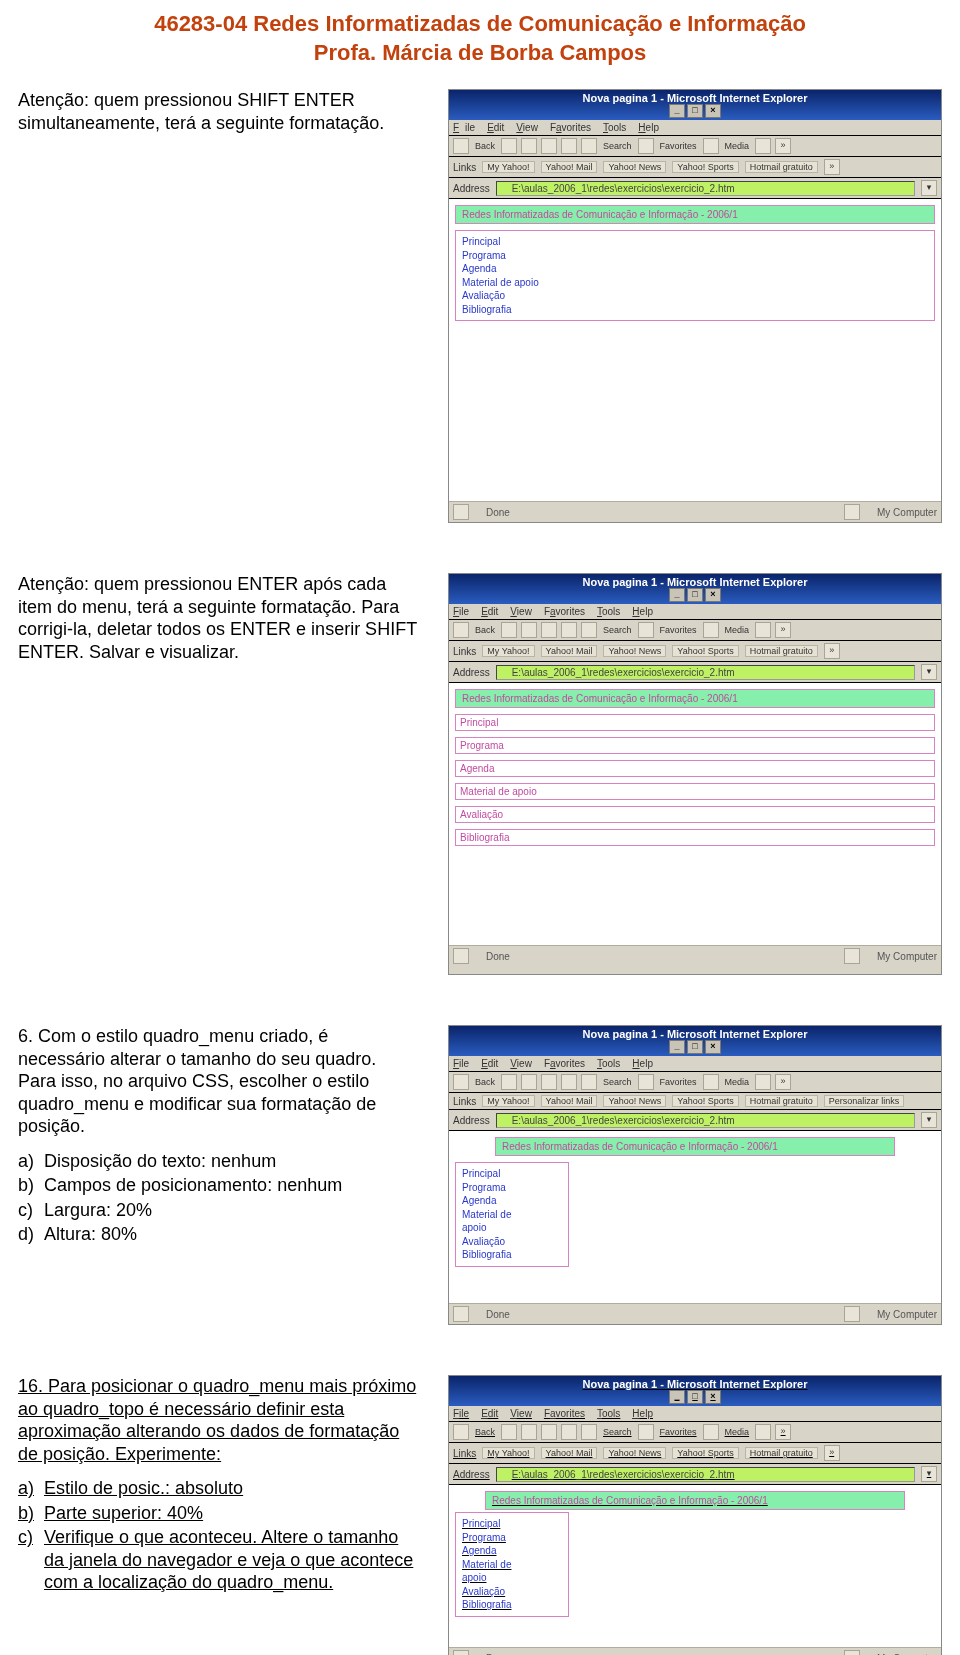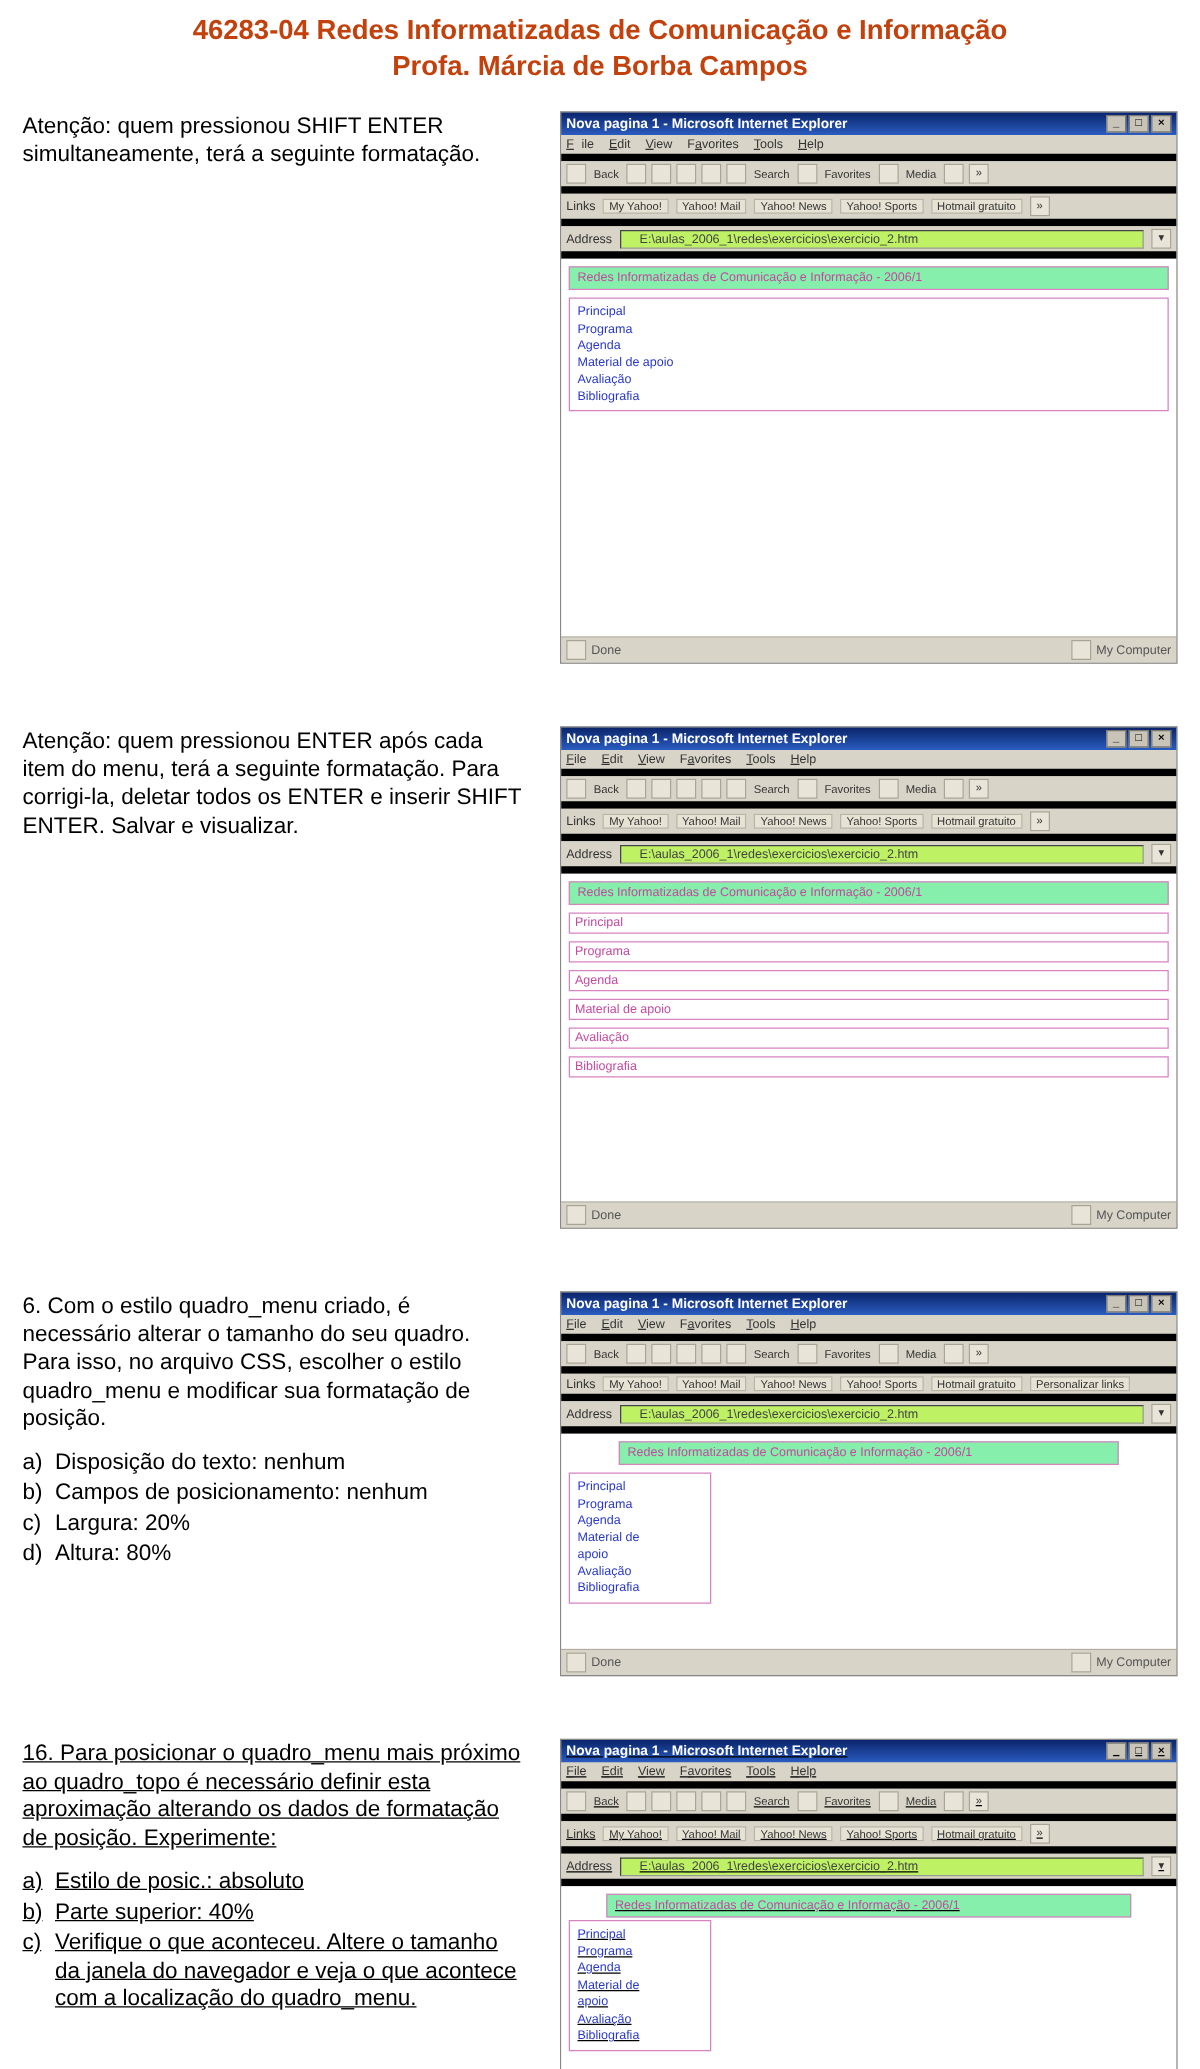--- a/index.html
+++ b/index.html
@@ -62,41 +62,42 @@
     font-size: 10px;
     color: #000;
   }
   .browser.tall { min-height: 400px; }
   .browser.short { min-height: 260px; }
   .br-title {
     background: linear-gradient(#0a246a, #2a5cc0);
     color: #fff;
     font-weight: bold;
     font-size: 11px;
-    padding: 2px 4px;
+    padding: 2px 14px;
     display: flex;
     align-items: center;
     justify-content: space-between;
+    flex-direction: column;
   }
   .br-title .wbuttons {
     display: flex;
     gap: 2px;
   }
   .br-title .wbtn {
     width: 14px; height: 12px;
     background: #c8c4b8;
     border: 1px solid #7a7870;
     font-size: 9px;
     line-height: 10px;
     text-align: center;
     color: #000;
   }
   .br-menu, .br-tools, .br-links, .br-addr, .br-status {
     background: #d8d4c8;
-    border-bottom: 6px solid #000000;
+    border-bottom: 1px solid #000000;
     padding: 2px 4px;
     display: flex;
     align-items: center;
     gap: 6px;
     font-size: 10px;
     color: #333;
     white-space: nowrap;
     overflow: hidden;
   }
   .br-menu span { margin-right: 6px; }
@@ -170,21 +171,21 @@
   .br-status {
     border-top: 1px solid #b0ac9e;
     border-bottom: none;
     justify-content: space-between;
     font-size: 10px;
     color: #555;
   }
   .br-status .status-chip {
     display: flex;
     align-items: center;
-    gap: 4px;
+    gap: 17px;
   }
   .br-right-arrow {
     width: 14px; height: 14px;
     background: #e8e4d8;
     border: 1px solid #a8a496;
     font-size: 9px;
     text-align: center;
     line-height: 12px;
   }
 </style>

